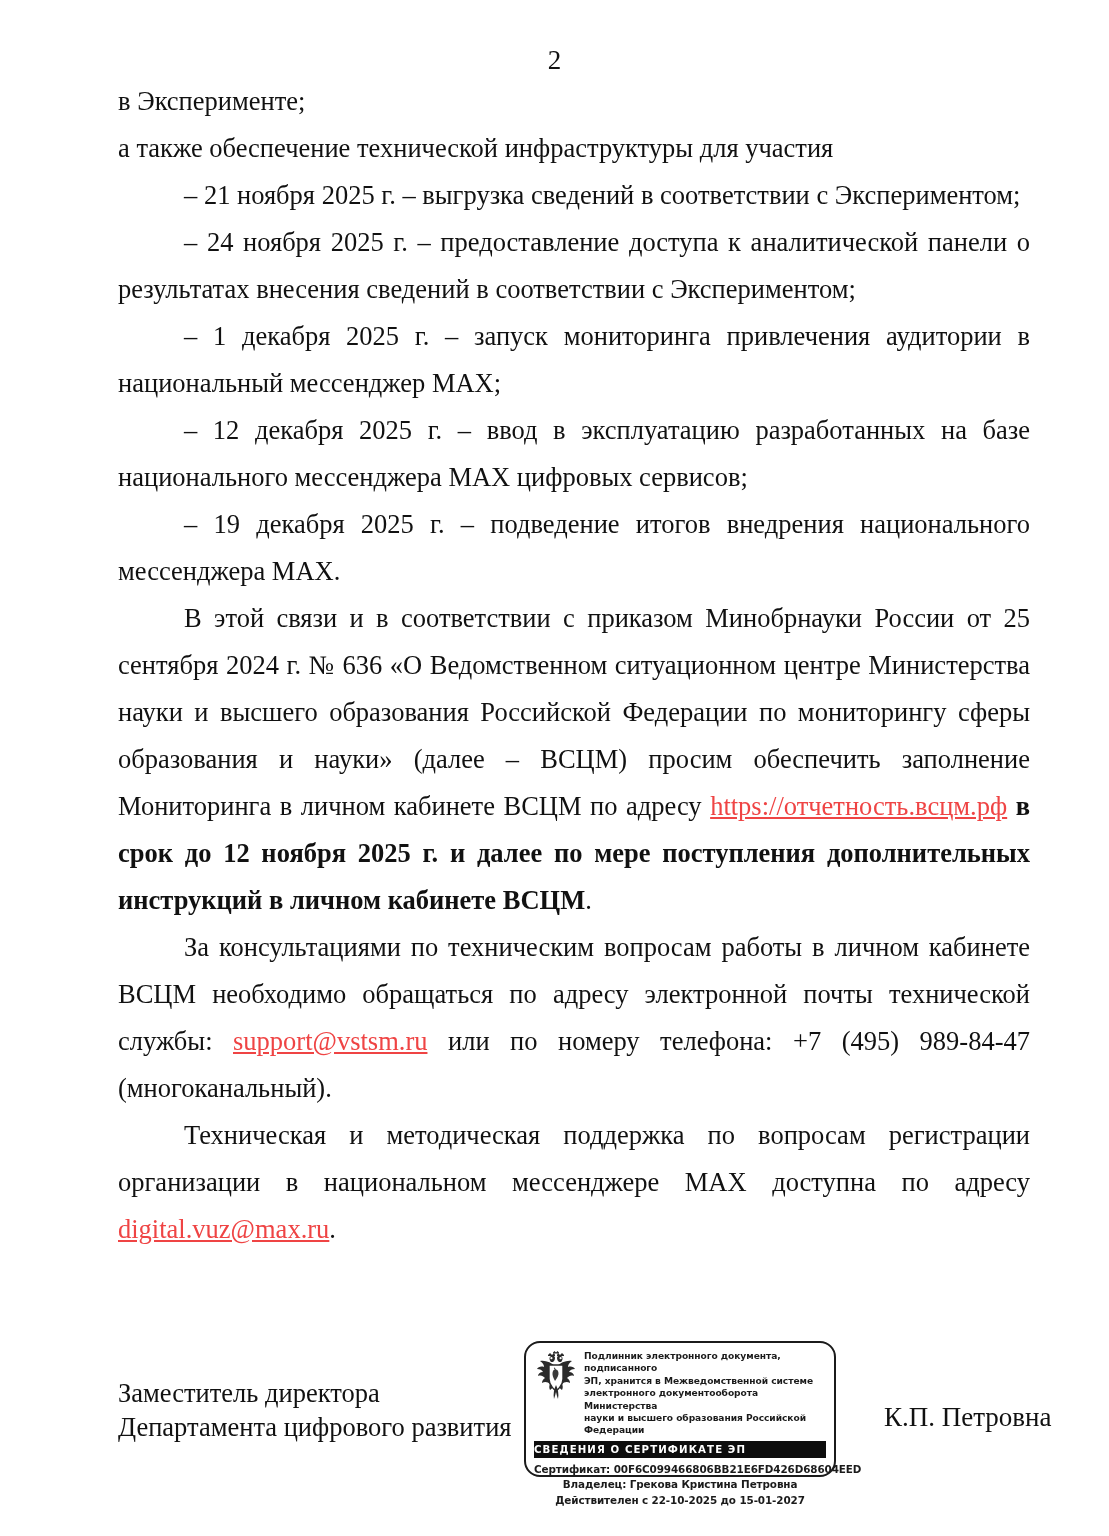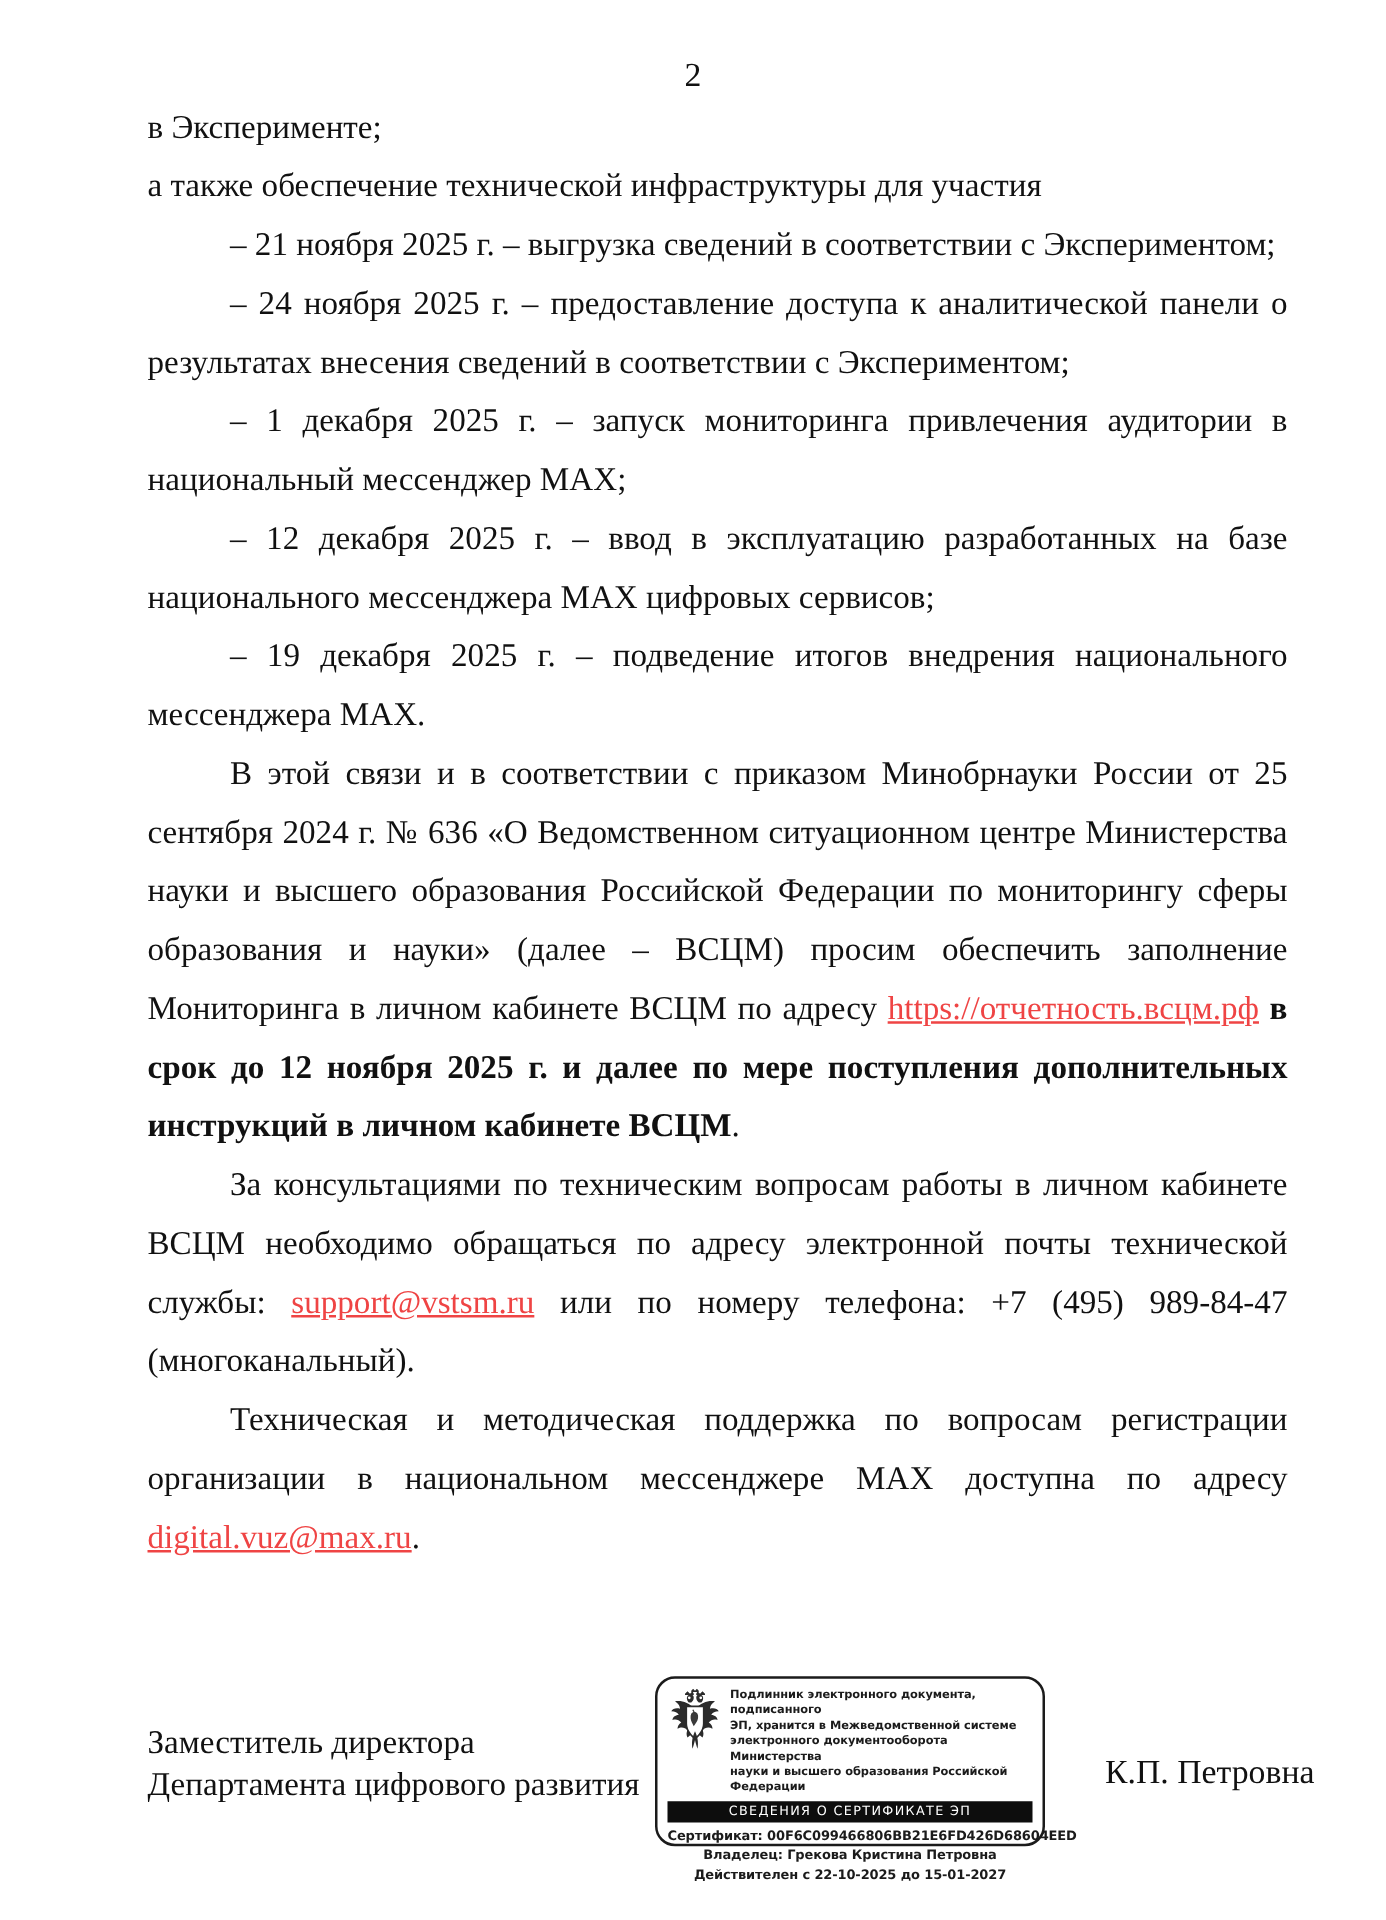--- a/index.html
+++ b/index.html
@@ -107,23 +107,22 @@
     font-size: 9.1px;
     line-height: 12.4px;
     color: #1b1b1b;
     font-weight: 600;
     letter-spacing: -0.05px;
   }
   .stamp-bar {
     margin-top: 4px;
     background: #0d0d0d;
     color: #ffffff;
-    text-align: center;
     font-size: 10.2px;
-    font-weight: 400;
+    font-weight: 700;
     letter-spacing: 1.1px;
     line-height: 17px;
     height: 17px;
   }
   .stamp-rows {
     margin-top: 4px;
     font-size: 10.4px;
     line-height: 15.6px;
     color: #1b1b1b;
     font-weight: 600;

